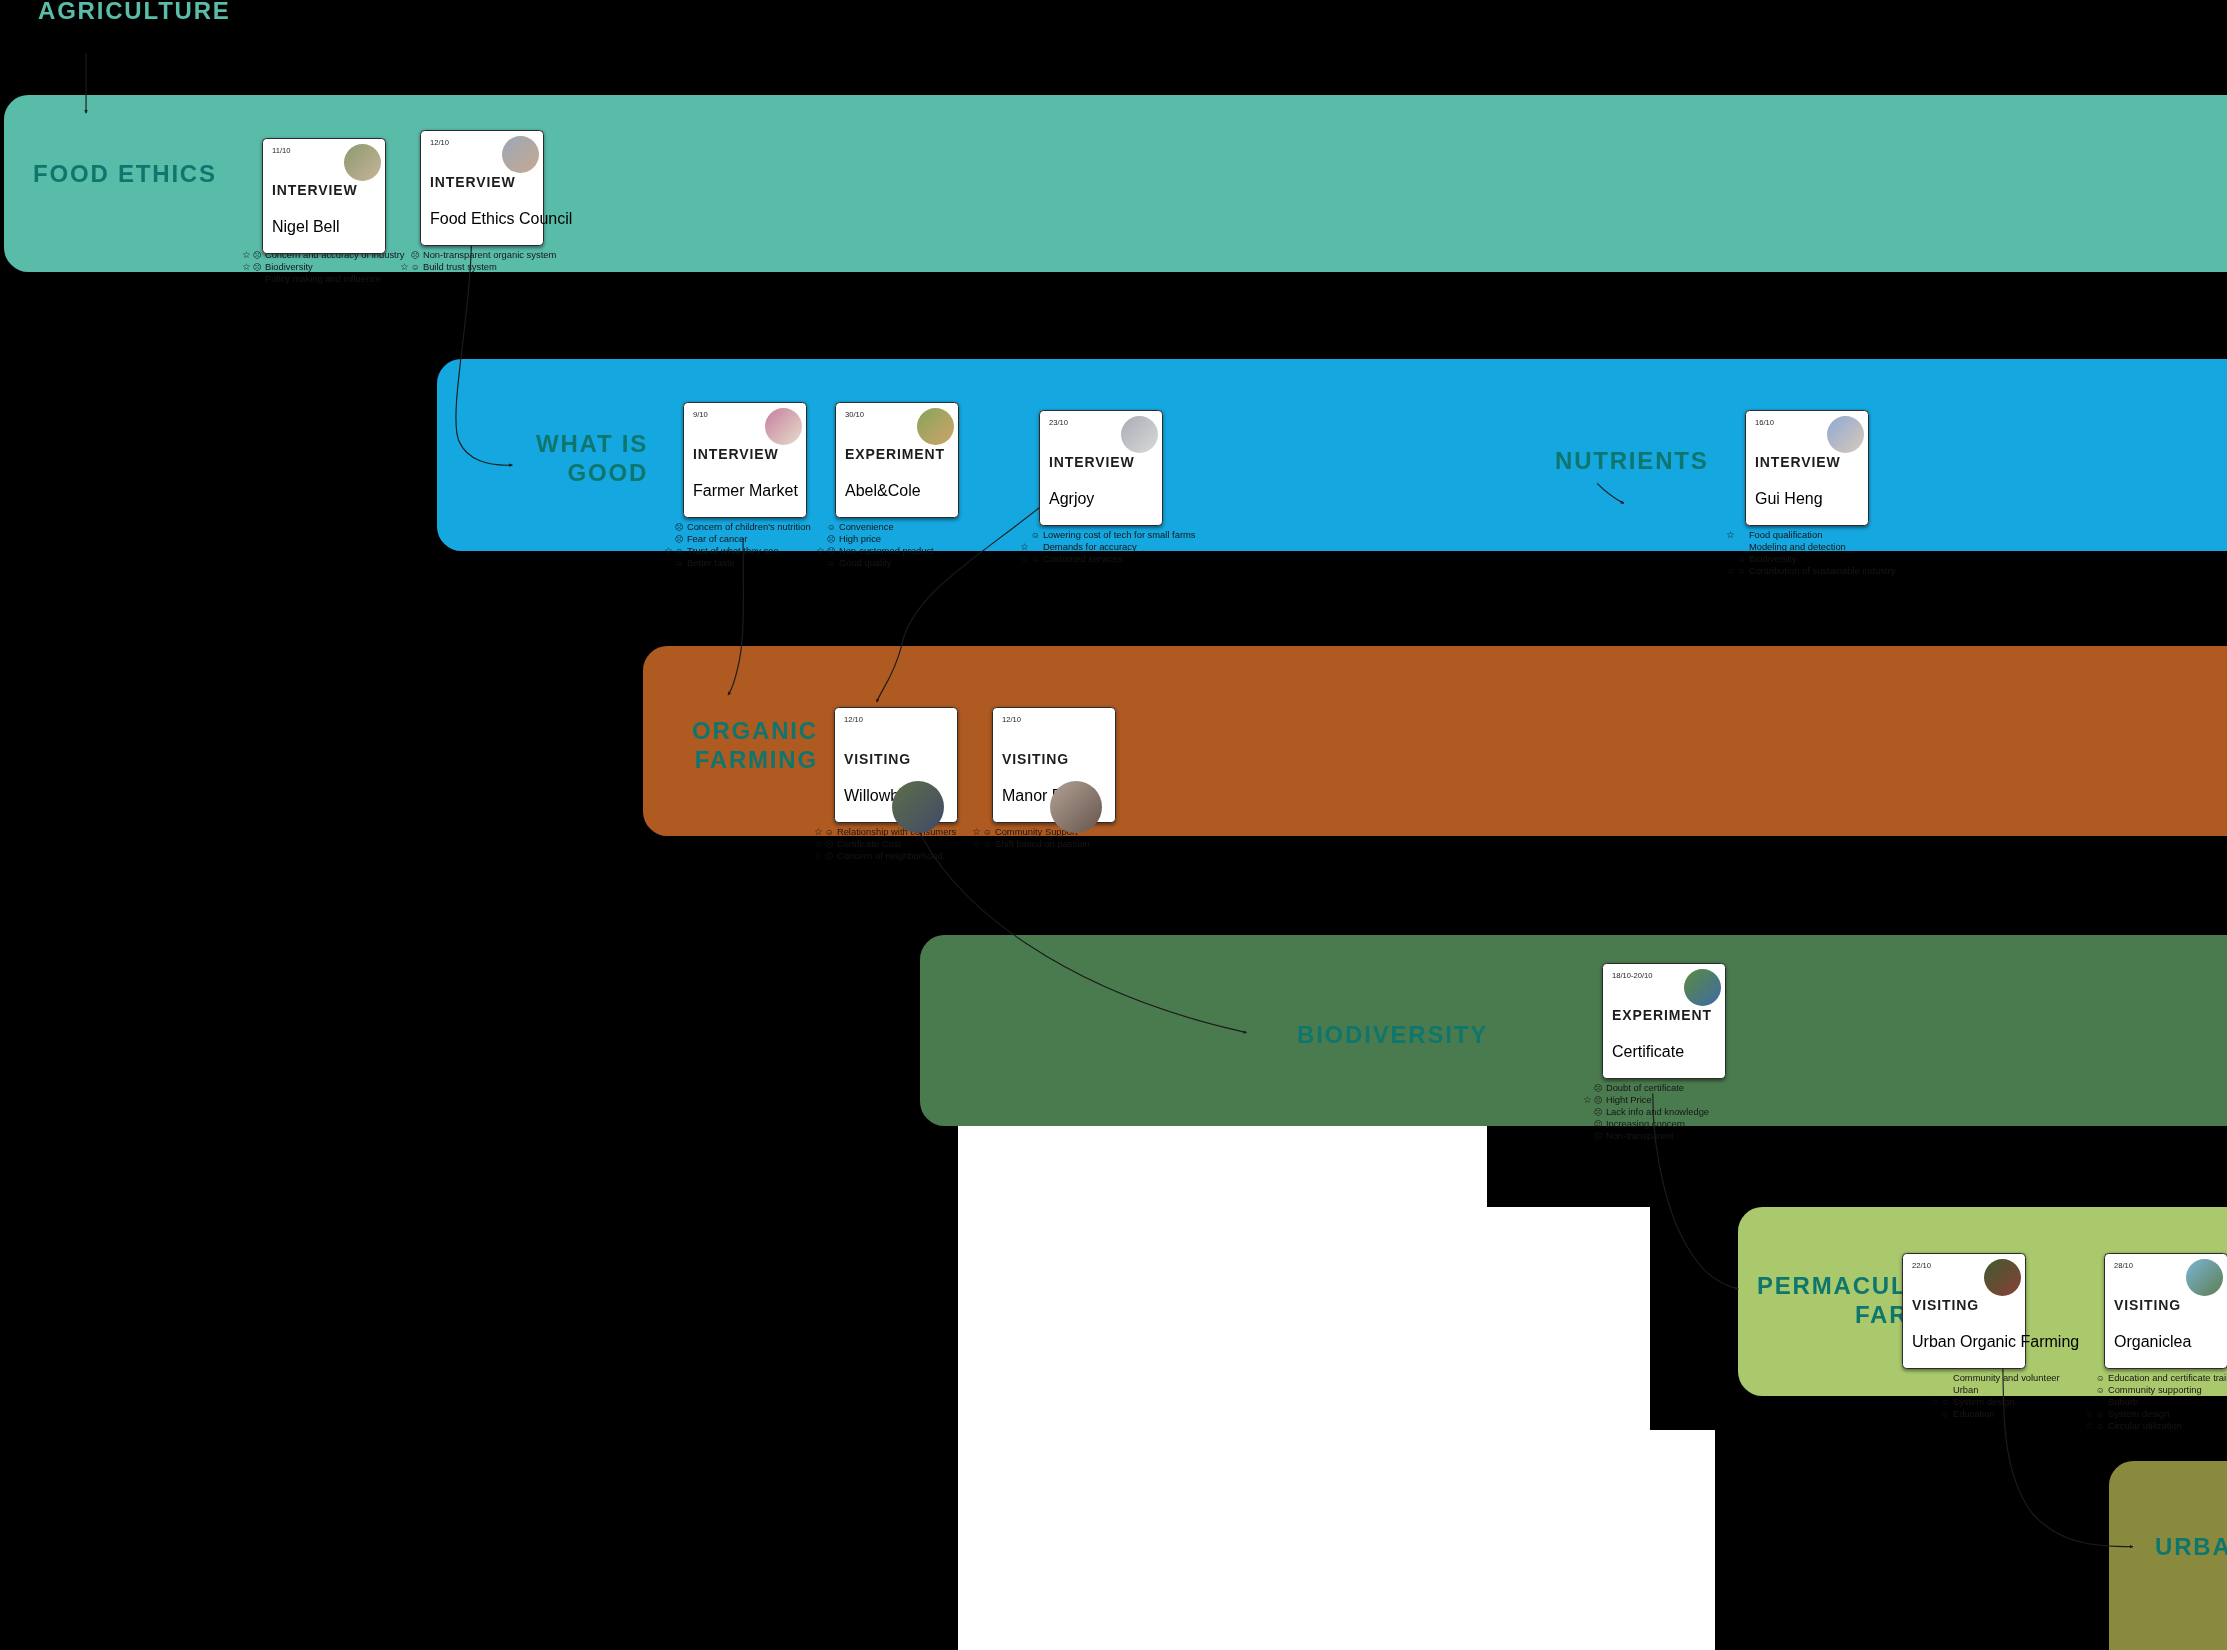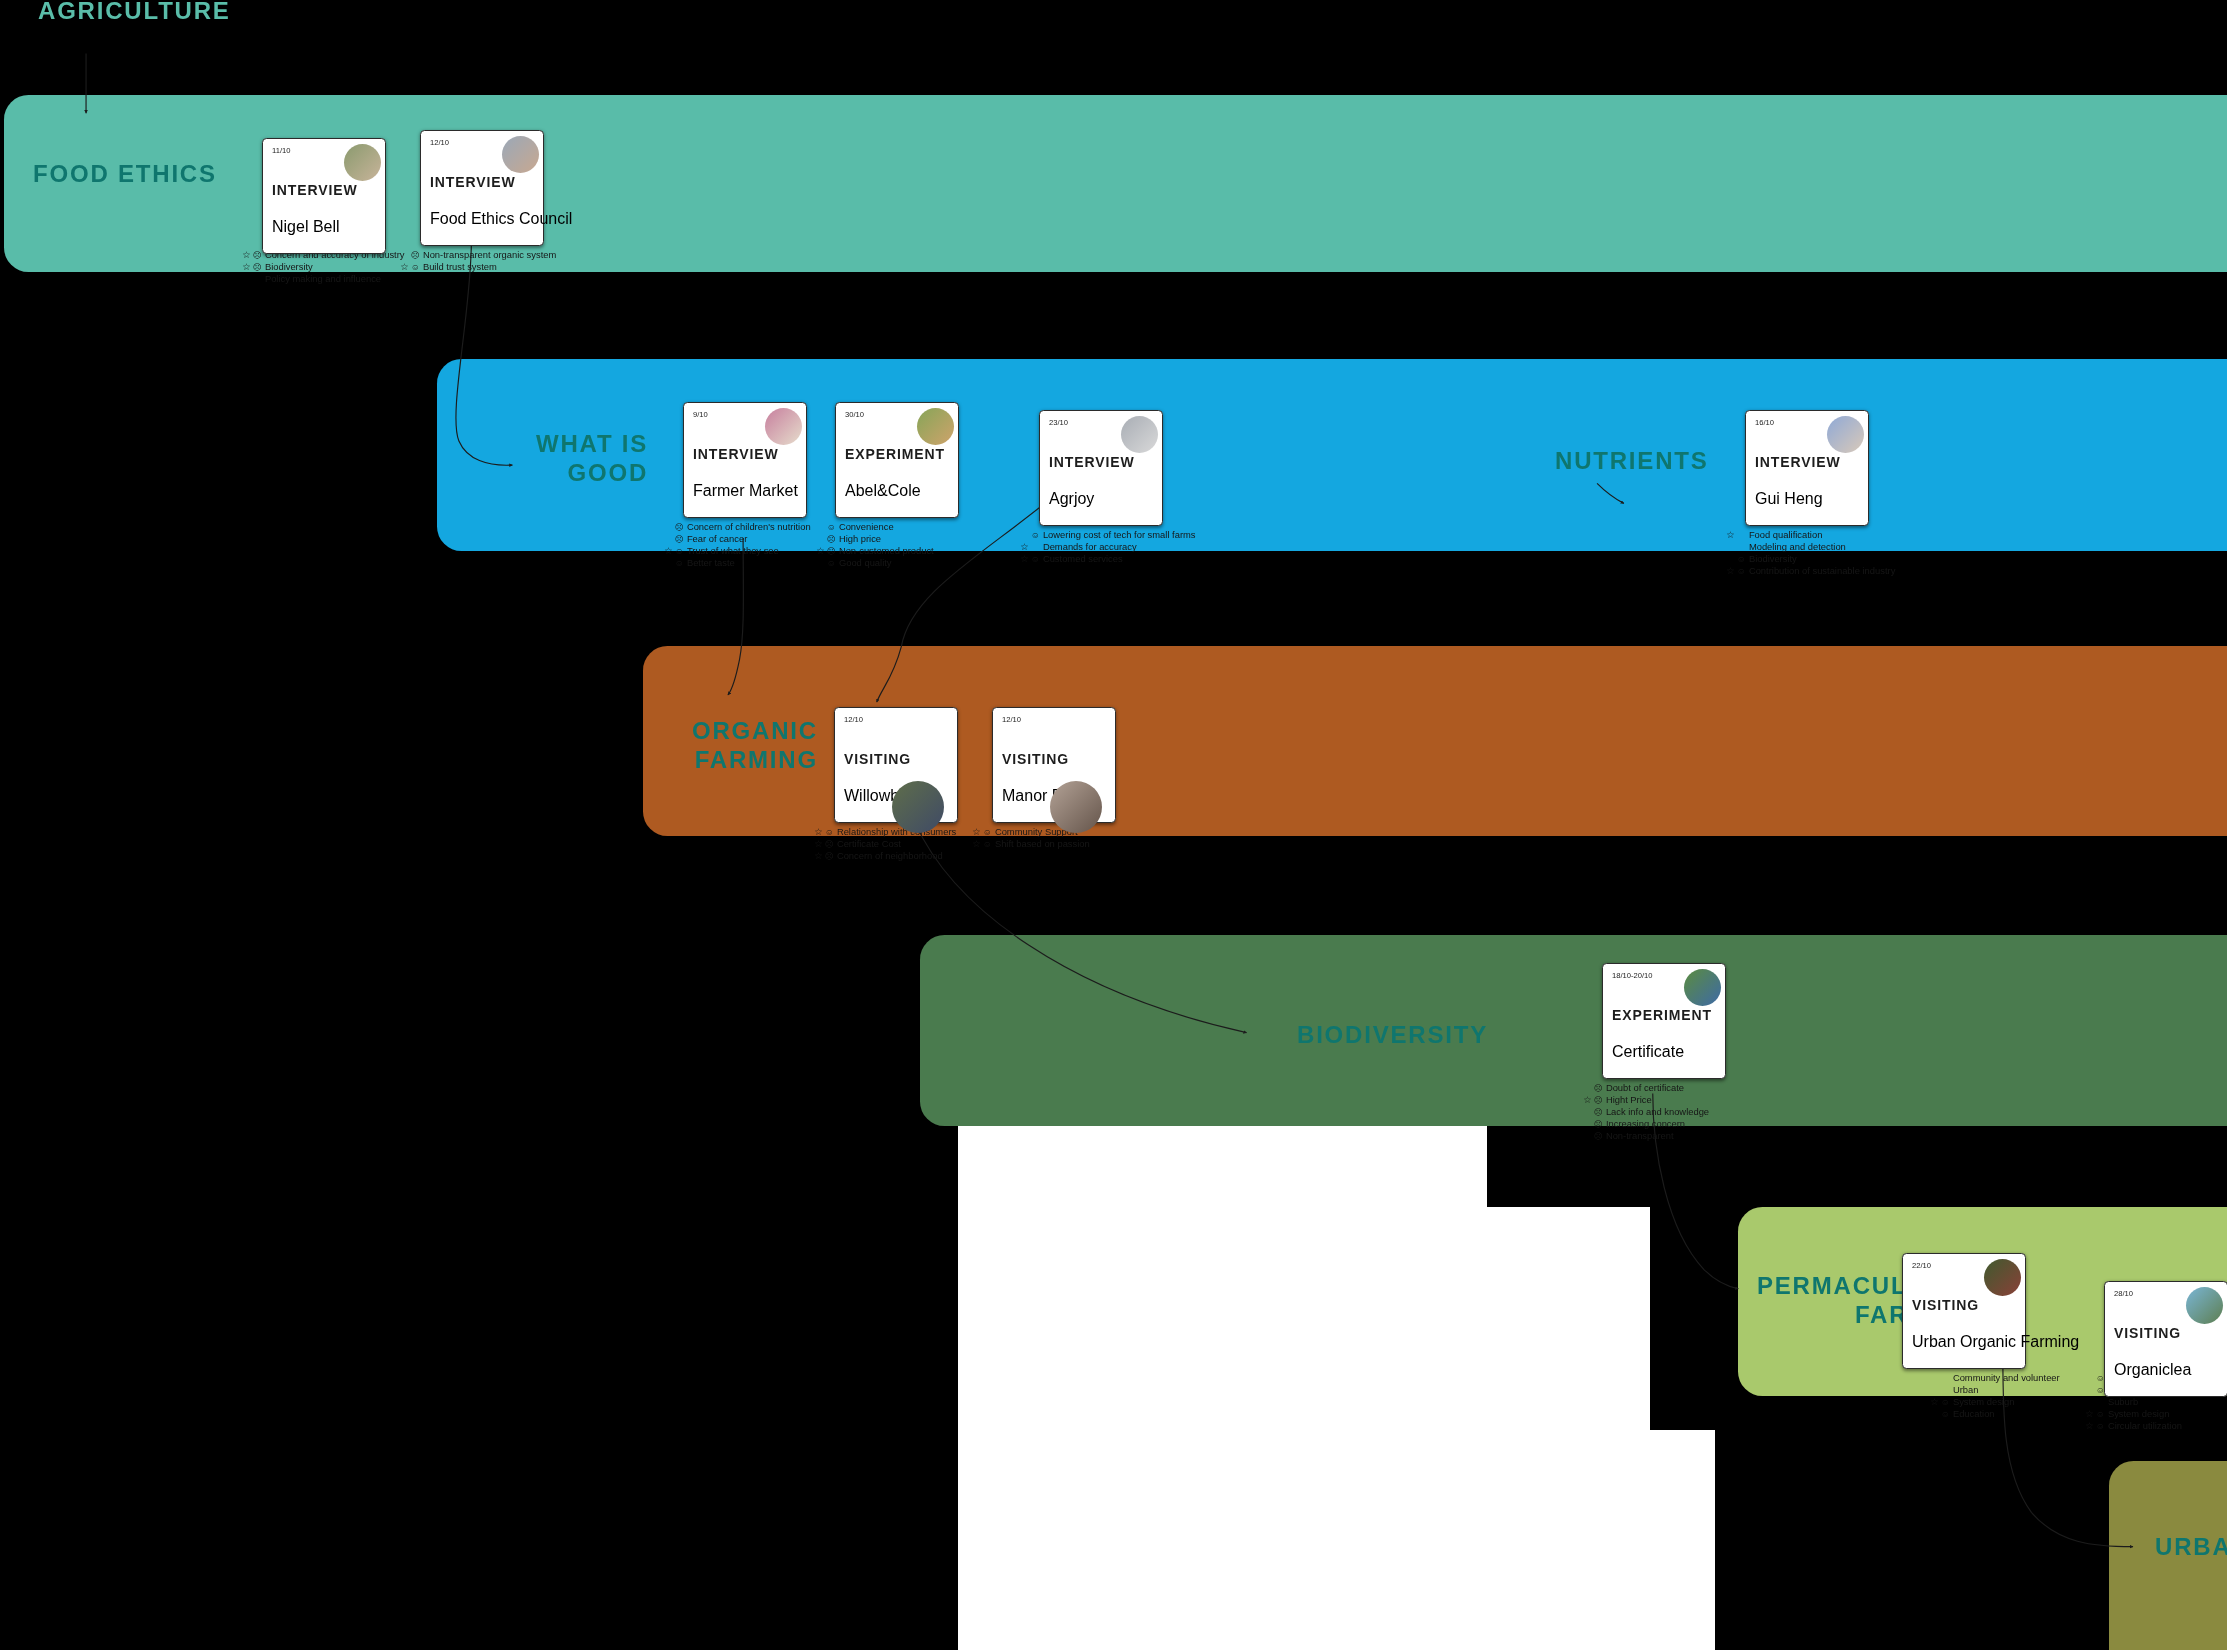--- a/index.html
+++ b/index.html
@@ -306,21 +306,21 @@
         <div class="n-star">☆</div>
         <div class="n-face">☺</div>
         <div class="n-text">System design</div>
       </div>
       <div class="note">
         <div class="n-star"></div>
         <div class="n-face">☺</div>
         <div class="n-text">Education</div>
       </div>
     </div>
-    <div class="card" style="left: 2104px; top: 1281px;">
+    <div class="card" style="left: 2104px; top: 1253px;">
       <div class="card-date">28/10</div>
       <div class="card-type">VISITING</div>
       <div class="card-name">Organiclea</div>
       <div class="avatar" style="background: linear-gradient(135deg, rgb(122, 182, 214), rgb(93, 126, 80));"></div>
     </div>
     <div class="notes" style="left: 2082px; top: 1372px;">
       <div class="note">
         <div class="n-star"></div>
         <div class="n-face">☺</div>
         <div class="n-text">Education and certificate training</div>

